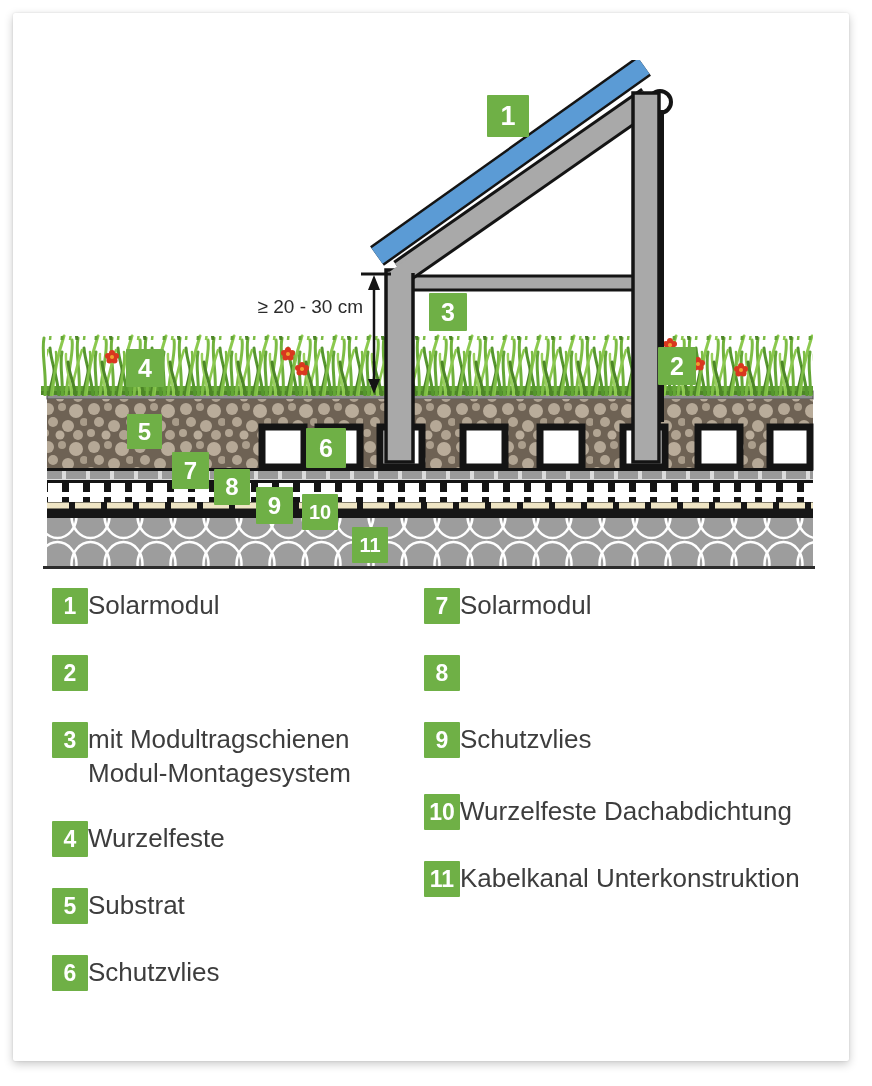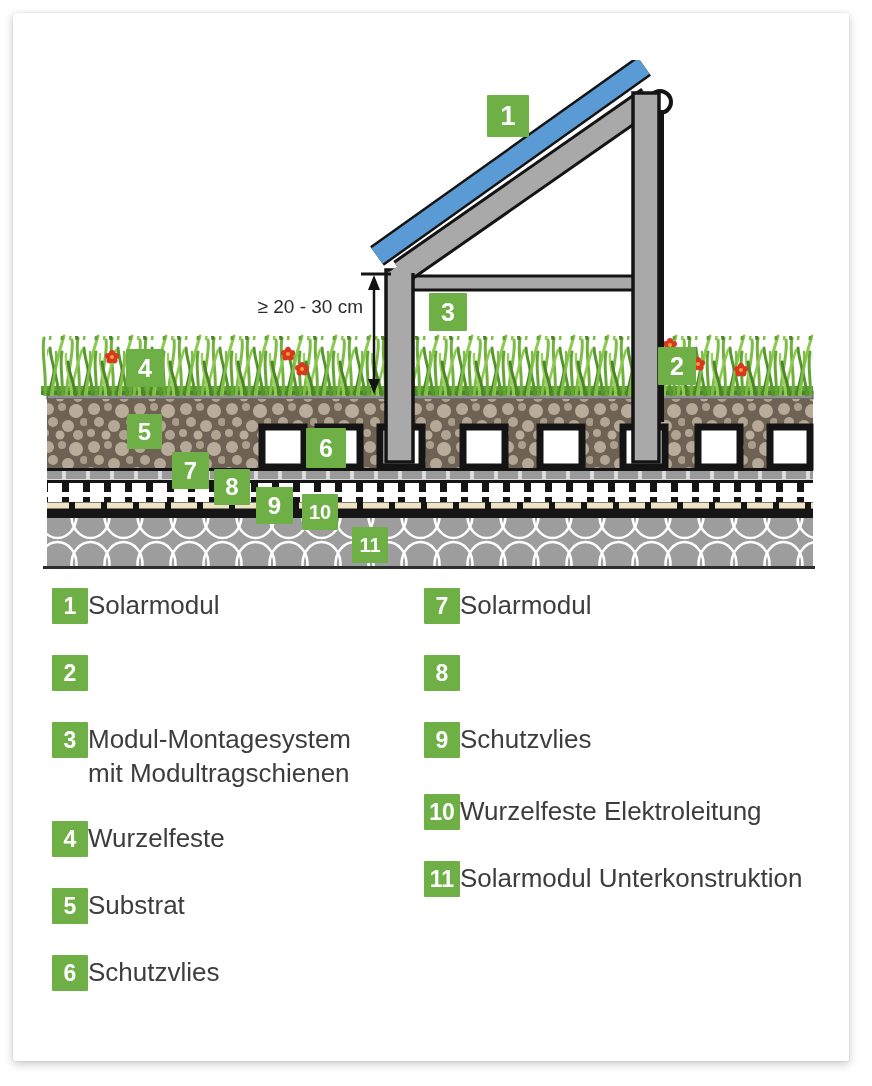--- a/index.html
+++ b/index.html
@@ -216,22 +216,22 @@
         <div class="ltext">
             <div>Solarmodul</div>
           </div>
       </div>
       <div class="lrow">
         <div class="lbdg">2</div>
       </div>
       <div class="lrow">
         <div class="lbdg">3</div>
         <div class="ltext">
+          <div>mit Modultragschienen</div>
           <div>Modul-Montagesystem</div>
-          <div>mit Modultragschienen</div>
         </div>
       </div>
       <div class="lrow">
         <div class="lbdg">4</div>
         <div class="ltext">
             <div>Wurzelfeste</div>
           </div>
       </div>
       <div class="lrow">
         <div class="lbdg">5</div>
@@ -259,25 +259,25 @@
       </div>
       <div class="lrow mb36">
         <div class="lbdg">9</div>
         <div class="ltext">
             <div>Schutzvlies</div>
           </div>
       </div>
       <div class="lrow">
         <div class="lbdg">10</div>
         <div class="ltext">
-            <div>Wurzelfeste Elektroleitung</div>
+            <div>Wurzelfeste Dachabdichtung</div>
           </div>
       </div>
       <div class="lrow">
         <div class="lbdg">11</div>
         <div class="ltext">
-            <div>Solarmodul Unterkonstruktion</div>
+            <div>Kabelkanal Unterkonstruktion</div>
           </div>
       </div>
     </div>
 
   </div>
 </div>
 
 </body></html>

